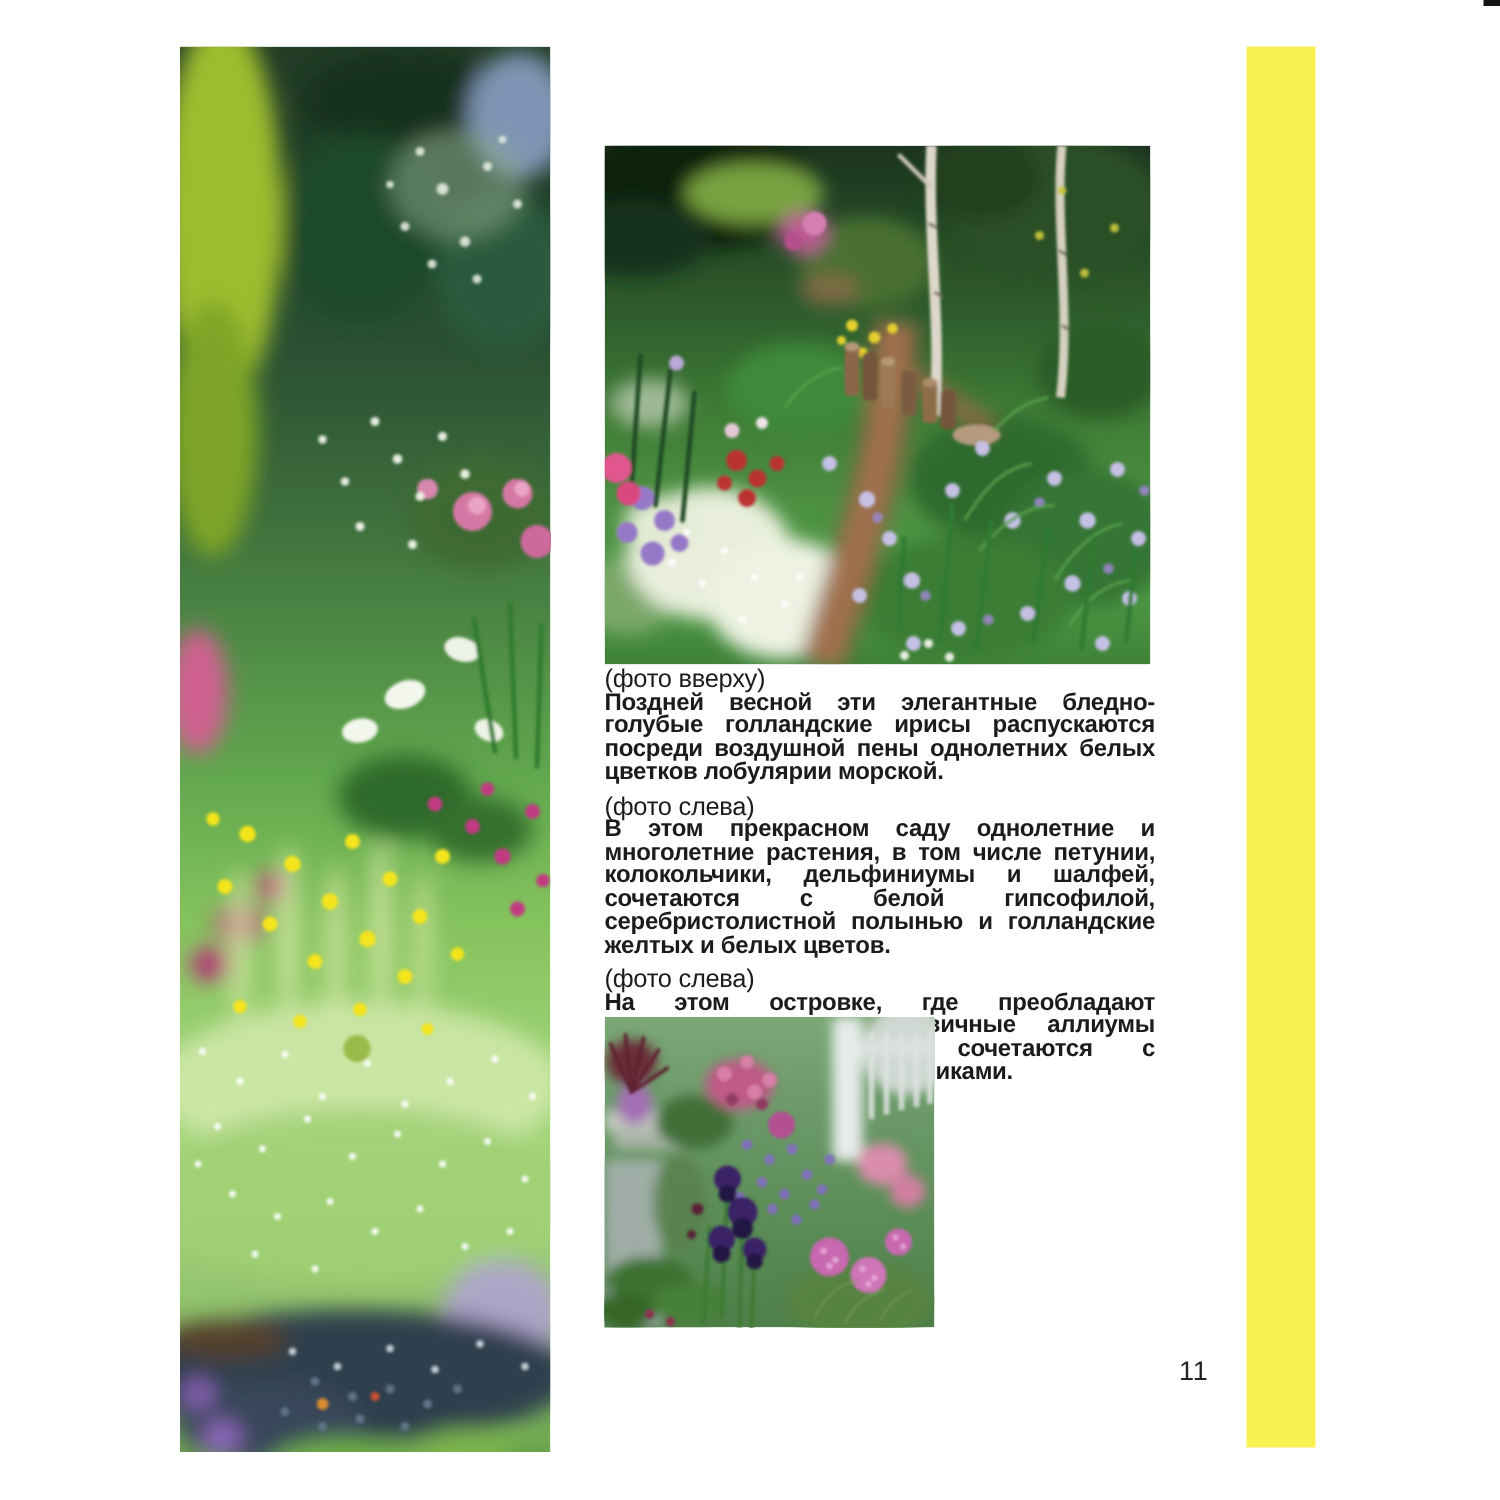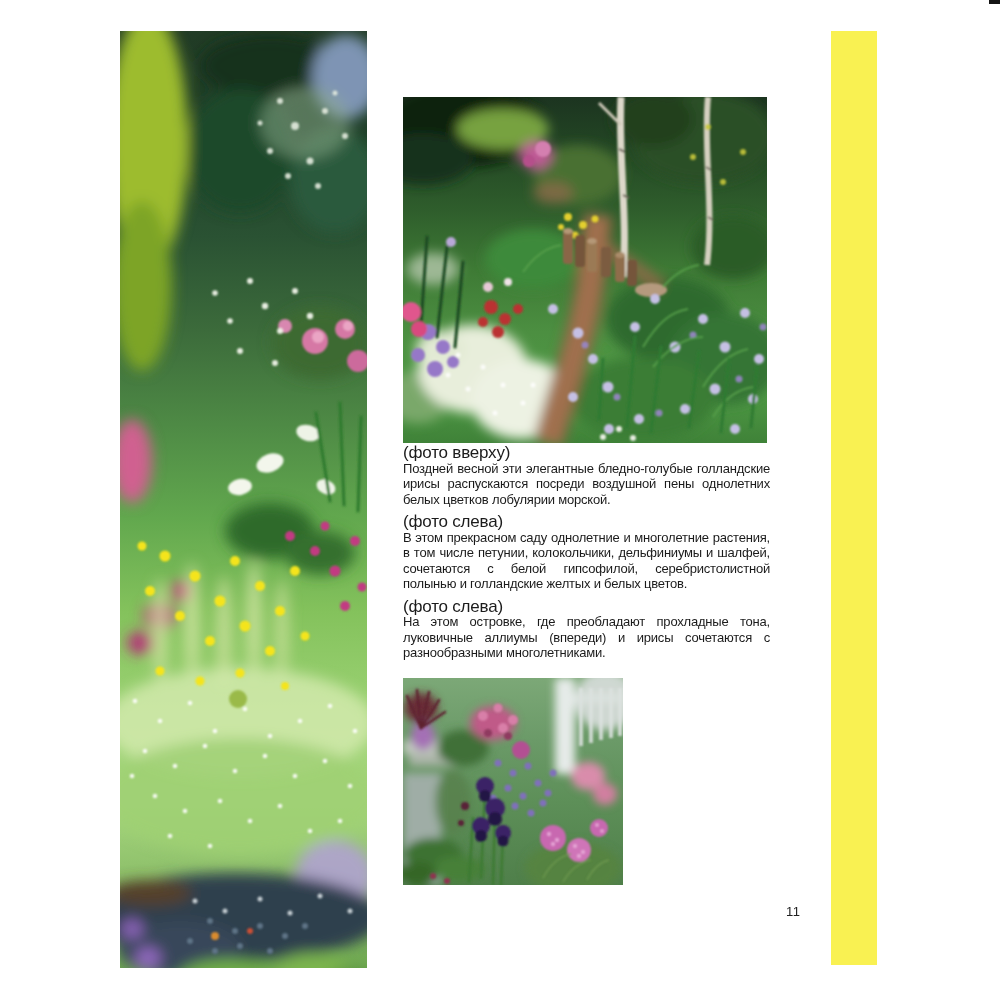--- a/index.html
+++ b/index.html
@@ -12,25 +12,25 @@
   .photo-left{left:120px;top:31px;width:247px;height:937px;}
   .photo-main{left:403px;top:97px;width:364px;height:346px;}
   .photo-small{left:403px;top:678px;width:220px;height:207px;}
   figure svg{display:block;width:100%;height:100%;}
   .captions{position:absolute;left:403px;top:445px;width:367px;}
   .caption-block{margin:0 0 7px 0;}
   .caption-label{
     font-size:17px;line-height:15.5px;color:#1b1b1b;letter-spacing:-0.2px;
   }
   .caption-body{
-    margin:0;font-size:13px;line-height:15.5px;color:#1b1b1b;
-    letter-spacing:-0.2px;text-align:justify;
+    margin:0;font-size:16px;line-height:15.5px;color:#1b1b1b;
+    letter-spacing:-0.2px;text-align:justify;font-weight:bold;
   }
   .page-number{
-    position:absolute;left:786px;top:904px;font-size:13px;color:#222;
+    position:absolute;left:786px;top:904px;font-size:18px;color:#222;
     letter-spacing:0.5px;
   }
   .yellow-stripe{
     position:absolute;left:831px;top:31px;width:46px;height:934px;
     background:#f9f152;
   }
 </style>
 </head>
 <body>
 

